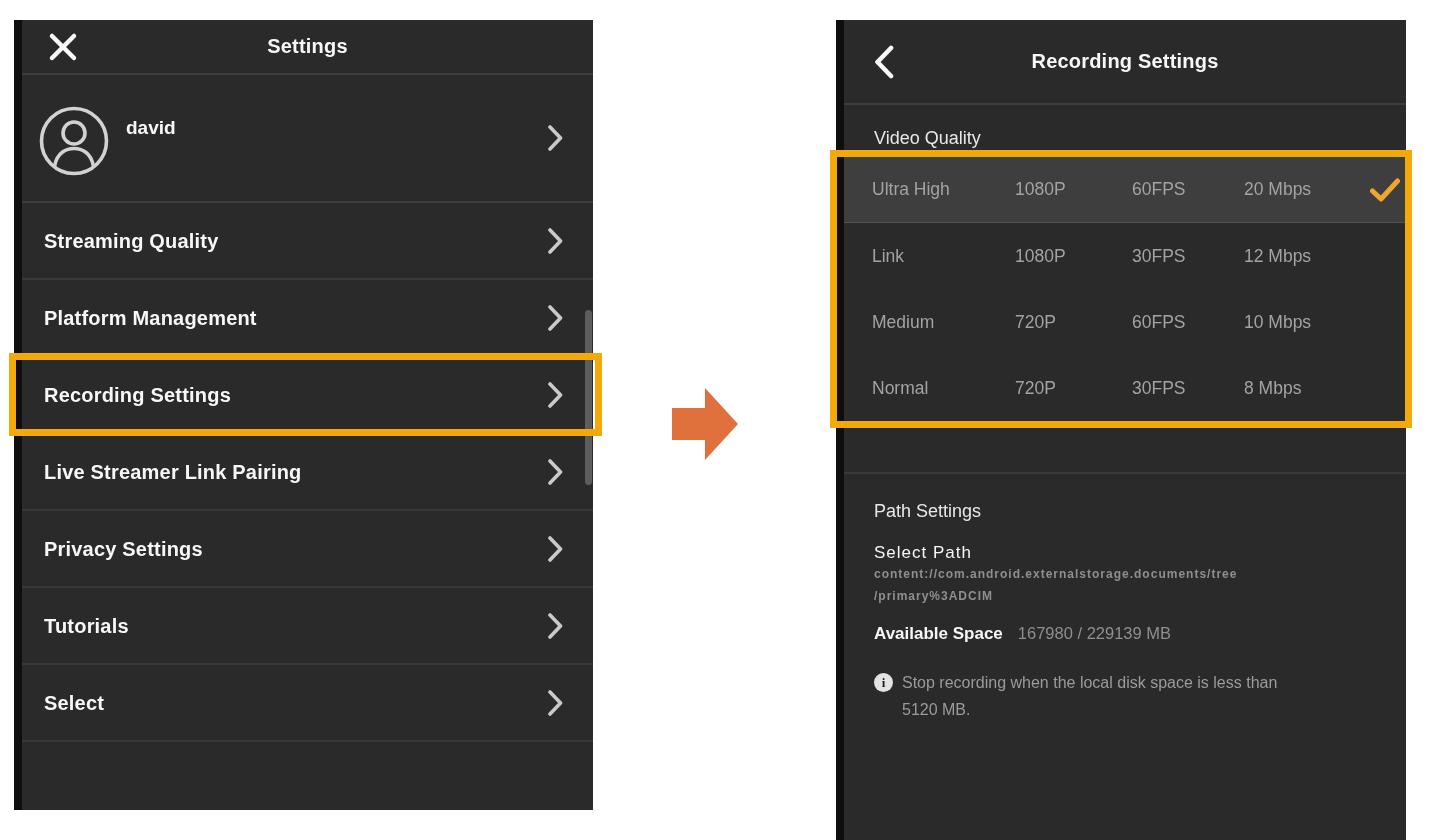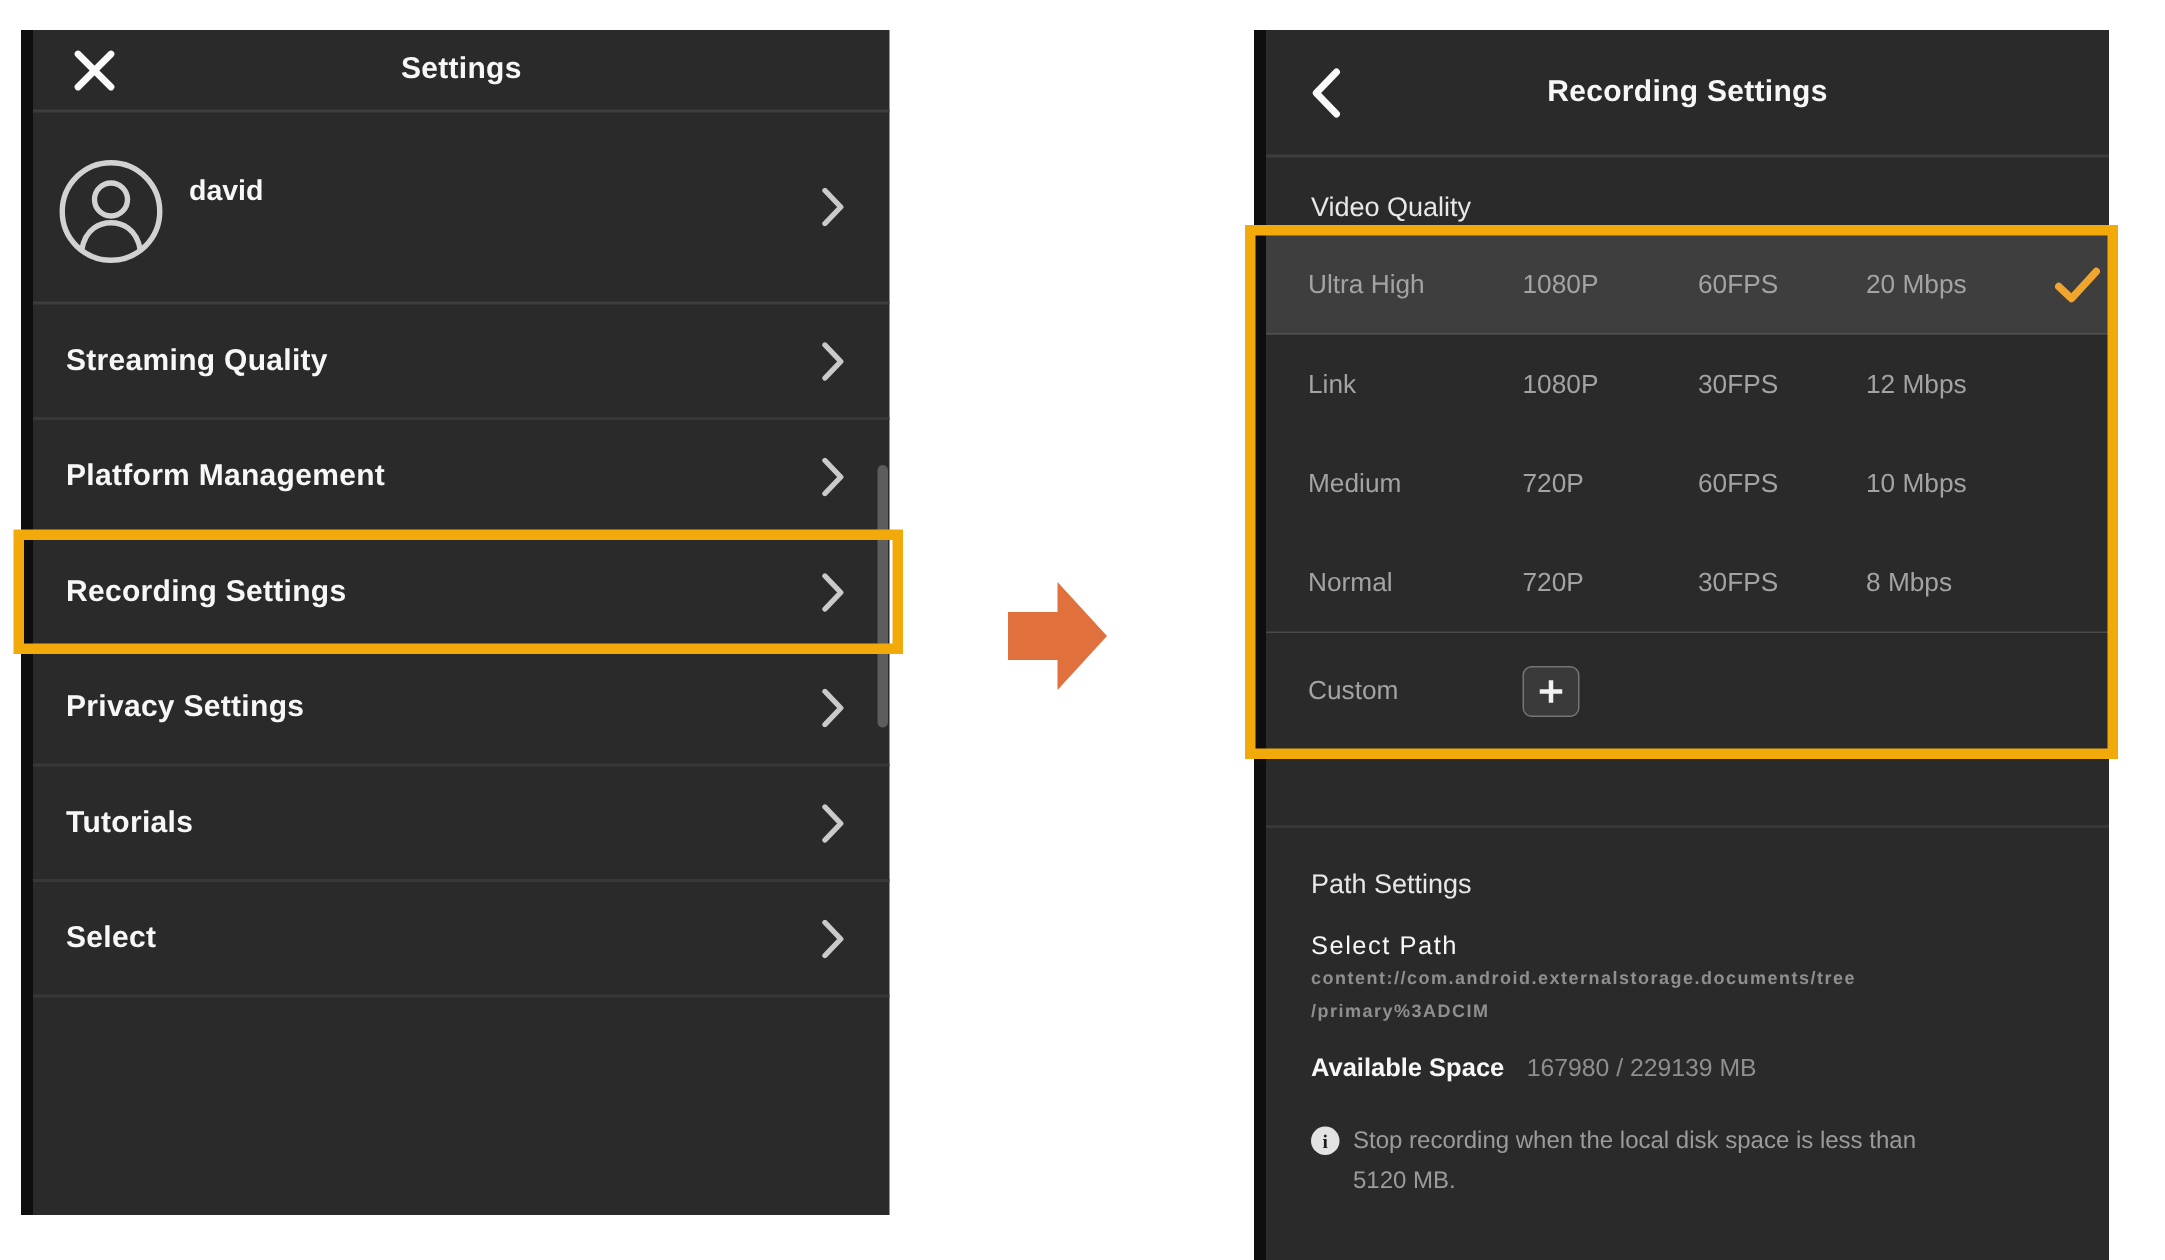--- a/index.html
+++ b/index.html
@@ -121,20 +121,26 @@
           </svg>
       </div>
       <div class="menu-row">
         <span class="mlabel">Recording Settings</span>
         <svg class="row-chev" width="15" height="26" viewBox="0 0 15 26">
             <polyline points="2,2 12.5,13 2,24" fill="none" stroke="#cacaca" stroke-width="3.6" stroke-linecap="round" stroke-linejoin="round"></polyline>
           </svg>
         <div class="hl-box"></div>
       </div>
       <div class="menu-row">
+        <span class="mlabel">Live Streamer Link Pairing</span>
+        <svg class="row-chev" width="15" height="26" viewBox="0 0 15 26">
+            <polyline points="2,2 12.5,13 2,24" fill="none" stroke="#cacaca" stroke-width="3.6" stroke-linecap="round" stroke-linejoin="round"></polyline>
+          </svg>
+      </div>
+      <div class="menu-row">
         <span class="mlabel">Privacy Settings</span>
         <svg class="row-chev" width="15" height="26" viewBox="0 0 15 26">
             <polyline points="2,2 12.5,13 2,24" fill="none" stroke="#cacaca" stroke-width="3.6" stroke-linecap="round" stroke-linejoin="round"></polyline>
           </svg>
       </div>
       <div class="menu-row">
         <span class="mlabel">Tutorials</span>
         <svg class="row-chev" width="15" height="26" viewBox="0 0 15 26">
             <polyline points="2,2 12.5,13 2,24" fill="none" stroke="#cacaca" stroke-width="3.6" stroke-linecap="round" stroke-linejoin="round"></polyline>
           </svg>
@@ -190,34 +196,20 @@
         <span>10 Mbps</span>
         <span></span>
       </div>
       <div class="qrow">
         <span>Normal</span>
         <span>720P</span>
         <span>30FPS</span>
         <span>8 Mbps</span>
         <span></span>
       </div>
-      <div class="qrow custom">
-        <span>Custom</span>
-        <span class="check-wrap">
-          <button class="plus-btn">
-            <svg width="18" height="18" viewBox="0 0 18 18">
-              <line x1="9" y1="1.5" x2="9" y2="16.5" stroke="#f2f2f2" stroke-width="3"></line>
-              <line x1="1.5" y1="9" x2="16.5" y2="9" stroke="#f2f2f2" stroke-width="3"></line>
-            </svg>
-          </button>
-        </span>
-        <span></span>
-          <span></span>
-          <span></span>
-      </div>
       <div class="hl-box"></div>
     </div>
 
     <div class="hr2"></div>
 
     <div class="path-block">
       <div class="ps-title">Path Settings</div>
       <div class="sp-label">Select Path</div>
       <div class="sp-path">
         <div>content://com.android.externalstorage.documents/tree</div>

